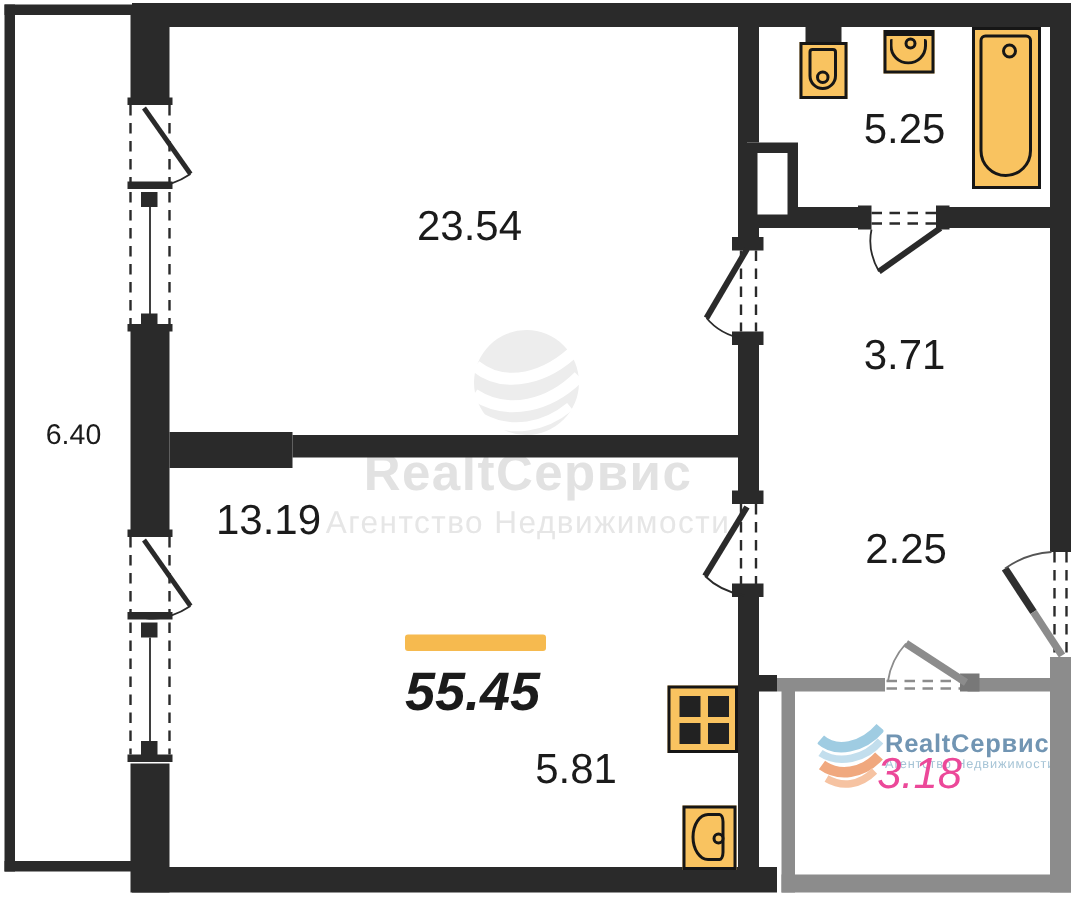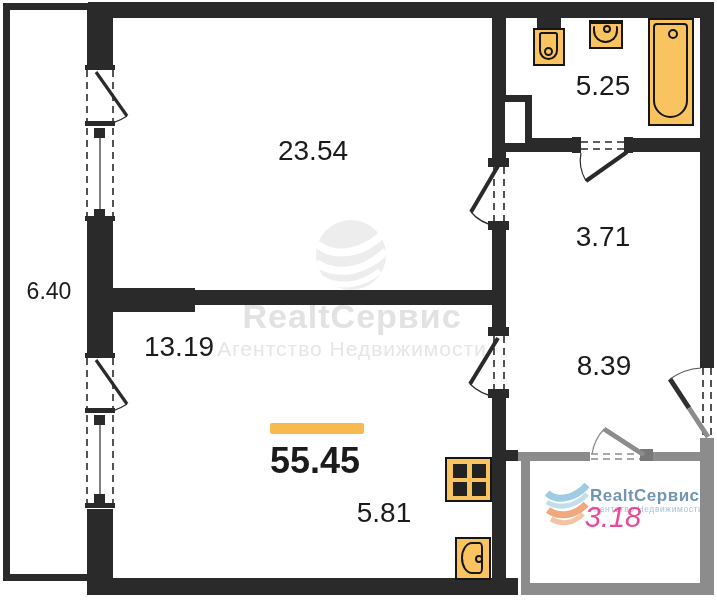--- a/index.html
+++ b/index.html
@@ -14,22 +14,22 @@
   .gdash{stroke:#8c8c8c;stroke-width:1.6;stroke-dasharray:7 5;fill:none;}
   .leaf{stroke:#2a2a2a;stroke-width:3.2;fill:none;}
   .leaf2{stroke:#2a2a2a;stroke-width:4;fill:none;}
   .gleaf{stroke:#8c8c8c;stroke-width:5;fill:none;}
   .arc{stroke:#2a2a2a;stroke-width:1.2;fill:none;}
   .garc{stroke:#8c8c8c;stroke-width:1.2;fill:none;}
   .thin{stroke:#2a2a2a;stroke-width:1.2;fill:none;}
   
   .area{position:absolute;transform:translate(-50%,-50%);color:#1b1b1b;font-size:28px;
         white-space:nowrap;z-index:3;}
-  .area.sm{font-size:23px;}
-  .area.total{font-size:36px;font-weight:bold;}
+  .area.sm{font-size:19px;}
+  .area.total{font-size:36px;font-weight:bold;font-style:italic;}
   .area.gray{color:#ec4899;font-size:29px;font-style:italic;}
   .total-bar{position:absolute;left:270px;top:423px;width:94px;height:11px;background:#F6BA4F;
         border-radius:2px;z-index:3;}
   .hatch{position:absolute;left:23px;top:497px;width:57px;height:76px;border:4px solid #1b1b1b;
         background:#fff;display:flex;align-items:center;justify-content:center;z-index:3;
         font-size:25px;color:#1b1b1b;box-sizing:border-box;}
   
   .fx{position:absolute;background:#F9C360;border:2.5px solid #161616;box-sizing:border-box;z-index:2;}
   .fx-in{position:absolute;border:2px solid #161616;box-sizing:border-box;}
   .dot{position:absolute;border:2px solid #161616;border-radius:50%;background:#F9C360;box-sizing:border-box;}
@@ -207,17 +207,17 @@
   </div>
 
   <div class="area" style="left:313px;top:151px">23.54</div>
   <div class="area sm" style="left:49px;top:291px">6.40</div>
   <div class="area" style="left:179px;top:347px">13.19</div>
   <div class="total-bar"></div>
   <div class="area total" style="left:315px;top:461px">55.45</div>
   <div class="area" style="left:384px;top:513px">5.81</div>
   <div class="area" style="left:603px;top:86px">5.25</div>
   <div class="area" style="left:603px;top:237px">3.71</div>
-  <div class="area" style="left:604px;top:366px">8.39</div>
+  <div class="area" style="left:604px;top:366px">2.25</div>
   <div class="area gray" style="left:613px;top:517px">3.18</div>
 
 
 </div>
 
 </body></html>

